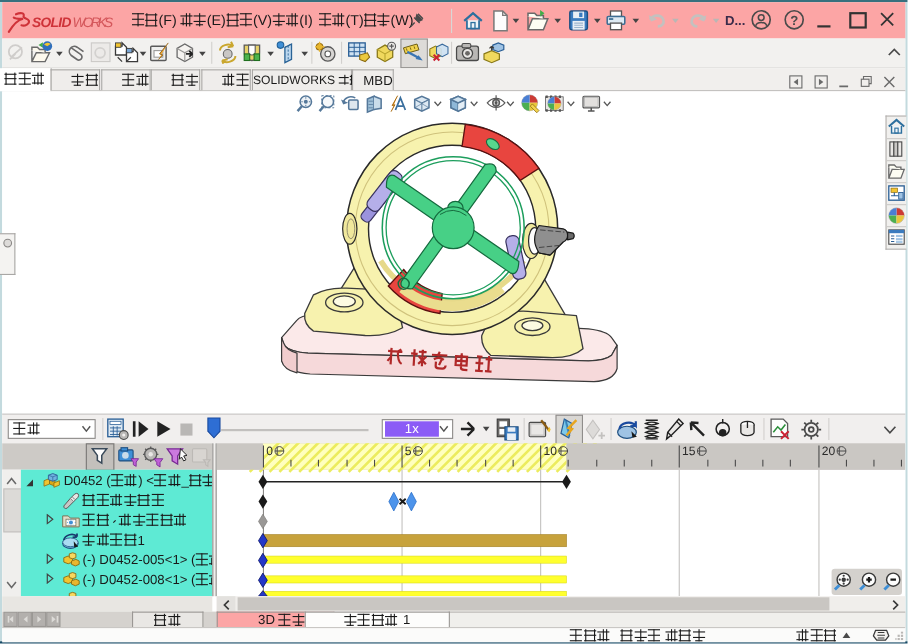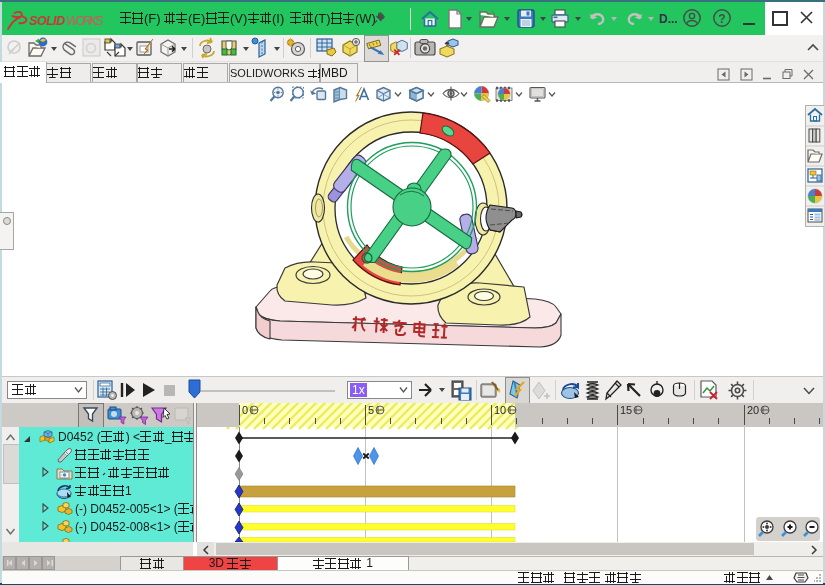--- a/index.html
+++ b/index.html
@@ -15,21 +15,21 @@
 .sep{position:absolute;width:1px;background:#d9d7d5;}
 .caret{position:absolute;width:0;height:0;border-left:3.5px solid transparent;border-right:3.5px solid transparent;border-top:4px solid #444;}
 </style></head>
 <body>
 
 <div class="abs" style="left:0;top:0;width:825px;height:2px;background:#38707e;"></div>
 <div class="abs" style="left:0;top:2px;width:2px;height:581px;background:#c3dade;"></div>
 <div class="abs" style="left:823px;top:2px;width:2px;height:581px;background:#c3dade;"></div>
 <div class="abs" style="left:0;top:583px;width:825px;height:2px;background:#174a66;"></div>
 
-<div class="abs" id="titlebar" style="left:2px;top:2px;width:763px;height:33px;background:#22c55e;">
+<div class="abs" id="titlebar" style="left:2px;top:2px;width:821px;height:33px;background:#fca5a5;">
 
   <svg class="abs" style="left:2px;top:5px" width="120" height="26" viewBox="0 0 120 26">
     <g fill="none" stroke="#cf3339" stroke-width="1.9" stroke-linecap="round">
       <path d="M4 22 C 7 17, 12 11, 17 10 C 13 10, 10 10.5, 8.5 9"></path>
       <path d="M10.5 6 C 15 4, 18.5 5, 17.5 7.5 C 16.5 10, 21.5 9.5, 22.3 12 C 23 14.5, 19 17, 15.5 16"></path>
     </g>
     <text x="25" y="17.5" font-family="Liberation Sans" font-size="12.5" font-weight="bold" font-style="italic" fill="#cf3339" textLength="36">SOLID</text>
     <text x="62" y="17.5" font-family="Liberation Sans" font-size="12.5" font-style="italic" fill="#d4575b" textLength="37">WORKS</text>
   </svg>
 
@@ -215,21 +215,21 @@
 
 <div class="abs" id="tabstrip" style="left:2px;top:62px;width:821px;height:21px;background:#f1efed;font-size:12px;color:#1a1a1a;">
   <div class="abs" style="left:0;top:20px;width:821px;height:1px;background:#b9b7b5;"></div>
   <div class="abs" style="left:-2px;top:0;width:46px;height:21px;background:#fff;border-right:1px solid #a9a7a5;text-align:center;line-height:20px;"><i class="k kb"></i><i class="k ka"></i><i class="k kc"></i></div>
   <div class="abs tabx" style="left:44px;top:1px;width:45px;"><i class="k kd"></i><i class="k kb"></i></div>
   <div class="abs tabx" style="left:90px;top:1px;width:45px;"><i class="k ka"></i><i class="k kc"></i></div>
   <div class="abs tabx" style="left:135px;top:1px;width:45px;"><i class="k kb"></i><i class="k kd"></i></div>
   <div class="abs tabx" style="left:181px;top:1px;width:45px;"><i class="k kc"></i><i class="k ka"></i></div>
   <div class="abs tabx" style="left:227px;top:1px;width:91px;font-size:11px;white-space:nowrap;">SOLIDWORKS <i class="k kd" style="width:9px;height:9px"></i><i class="k kb" style="width:9px;height:9px"></i></div>
   <div class="abs tabx" style="left:318px;top:1px;width:38px;">MBD</div>
-  <style>.tabx{height:19px;border:1px solid #aaa8a6;border-bottom:none;background:#efedeb;text-align:left;line-height:18px;box-sizing:border-box;font-size:12px;}</style>
+  <style>.tabx{height:19px;border:1px solid #aaa8a6;border-bottom:none;background:#efedeb;text-align:right;line-height:18px;box-sizing:border-box;font-size:12px;}</style>
 
   <svg class="abs" style="left:715px;top:6px" width="100" height="13" viewBox="0 0 100 13">
     <g stroke="#6a6a6a" fill="none">
       <rect x="1" y="1" width="11" height="11"></rect>
         <path d="M8.5 3.5 V9.5 L4.5 6.5 Z" fill="#6a6a6a" stroke="none"></path>
       <rect x="24" y="1" width="11" height="11"></rect>
         <path d="M27.5 3.5 V9.5 L31.5 6.5 Z" fill="#6a6a6a" stroke="none"></path>
       <path d="M46 10.5 H54" stroke-width="1.6"></path>
       <rect x="66" y="4" width="7" height="6.5"></rect>
         <path d="M68 4 V1.5 H75 V8 H73"></path>
@@ -474,21 +474,21 @@
     </svg>
   <svg class="abs" style="left:139px;top:5px" width="16" height="16" viewBox="0 0 16 16">
       <path d="M2 1 L14 8 L2 15 Z" fill="#222"></path>
     </svg>
   <div class="abs" style="left:162px;top:8px;width:11px;height:11px;background:#b9b7b5;"></div>
   <div class="abs" style="left:199px;top:12.5px;width:134px;height:2px;background:#c2c0be;"></div>
   <svg class="abs" style="left:185px;top:2px" width="15" height="21" viewBox="0 0 15 21">
       <path d="M2 1 H13 V13 L7.5 19 L2 13 Z" fill="#2e6ed4" stroke="#1a4a9e"></path>
     </svg>
   <div class="abs" style="left:345px;top:4px;width:65px;height:18px;background:#fff;border:1px solid #8a8886;font-size:12px;line-height:16px;box-sizing:border-box;">
-    <span style="background:#8b5cf6;color:#fff;padding:0 2px;margin-left:2px;">1x</span>
+    <span style="background:#8b5cf6;color:#fff;padding:0 18px;margin-left:2px;">1x</span>
     <svg class="abs" style="right:3px;top:4px" width="9" height="8">
         <path d="M1 1.5 L4.5 6 L8 1.5" fill="none" stroke="#555" stroke-width="1.3"></path>
       </svg>
   </div>
   <svg class="abs" style="left:416px;top:5px" width="18" height="16" viewBox="0 0 18 16">
       <path d="M1 8 H13 M13 8 L7 2 M13 8 L7 14" stroke="#222" stroke-width="2.2" fill="none"></path>
     </svg>
   <div class="caret" style="left:437px;top:11px;"></div>
   <svg class="abs" style="left:449px;top:3px" width="21" height="21" viewBox="0 0 21 21">
     <rect x="1" y="1" width="11" height="16" fill="#6a6866" stroke="#3a3a3a"></rect>
@@ -781,21 +781,21 @@
       <g fill="#dddbd8">
           <path d="M9 4 L5.5 7 L9 10 Z"></path>
           <rect x="4" y="4" width="1.5" height="6"></rect>
           <path d="M22 4 L18.5 7 L22 10 Z"></path>
           <path d="M31 4 L34.5 7 L31 10 Z"></path>
           <path d="M44 4 L47.5 7 L44 10 Z"></path>
           <rect x="48.5" y="4" width="1.5" height="6"></rect>
         </g>
     </svg>
     <div class="abs" style="left:118px;top:0;width:63px;height:13px;background:#e9e7e4;border:1px solid #9a9794;border-bottom:none;text-align:center;line-height:13px;"><i class="k kb" style="vertical-align:-2px"></i><i class="k kc" style="vertical-align:-2px"></i></div>
-    <div class="abs" style="left:181px;top:0;width:93px;height:13px;background:#ef4444;border:1px solid #9a9794;border-bottom:none;text-align:center;line-height:12px;">3D <i class="k ka" style="vertical-align:-2px"></i><i class="k kd" style="vertical-align:-2px"></i></div>
+    <div class="abs" style="left:195px;top:0;width:93px;height:13px;background:#fca5a5;border:1px solid #9a9794;border-bottom:none;text-align:center;line-height:12px;padding-left:12px;">3D <i class="k ka" style="vertical-align:-2px"></i><i class="k kd" style="vertical-align:-2px"></i></div>
     <div class="abs" style="left:275px;top:0;width:130px;height:14px;background:#fdfdfc;border:1px solid #9a9794;border-bottom:none;text-align:center;line-height:12px;"><i class="k kd" style="vertical-align:-2px"></i><i class="k ka" style="vertical-align:-2px"></i><i class="k kb" style="vertical-align:-2px"></i><i class="k kc" style="vertical-align:-2px"></i> 1</div>
   </div>
 
   <div class="abs" style="left:0;top:167px;width:821px;height:13px;background:#fbfbfa;border-top:1px solid #c9c7c4;font-size:12px;color:#1a1a1a;">
     <div class="abs" style="left:516px;top:0px;"><i class="k ka"></i><i class="k kb"></i><i class="k kc"></i></div>
     <div class="abs" style="left:562px;top:0px;"><i class="k kb"></i><i class="k kd"></i><i class="k ka"></i>&nbsp;<i class="k kc"></i><i class="k kb"></i><i class="k kd"></i></div>
     <div class="abs" style="left:722px;top:0px;"><i class="k kc"></i><i class="k ka"></i><i class="k kb"></i></div>
     <svg class="abs" style="left:763px;top:3px" width="9" height="7">
         <path d="M1 6 L4.5 1 L8 6 Z" fill="#4a4a4a"></path>
       </svg>

